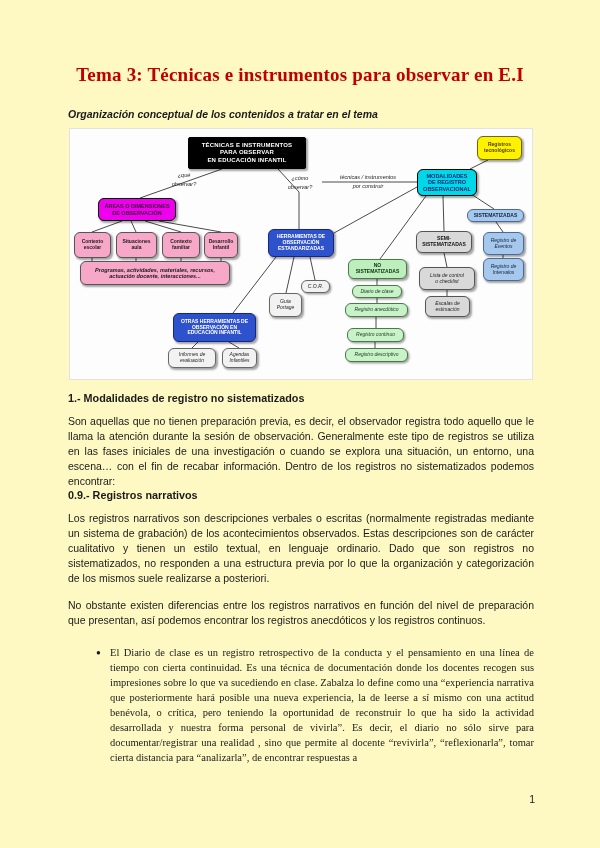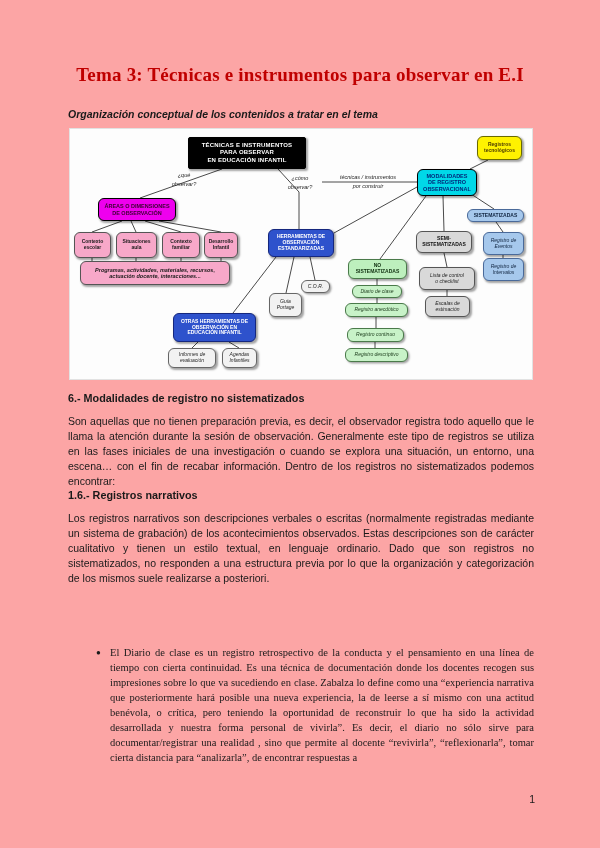--- a/index.html
+++ b/index.html
@@ -1,19 +1,19 @@
 <!DOCTYPE html>
 <html><head>
 <meta charset="utf-8">
 <style>
   * { margin:0; padding:0; box-sizing:border-box; }
   html,body { background:#888; }
   .page {
     position:relative; width:600px; height:848px; margin:0 auto;
-    background:#fca5a5; overflow:hidden;
+    background:#fef9c3; overflow:hidden;
     font-family:"Liberation Sans", sans-serif; color:#1a1a1a;
   }
   .doc-title {
     position:absolute; top:64px; left:0; width:600px;
     text-align:center; font-family:"Liberation Serif", serif;
     font-weight:bold; font-size:19px; letter-spacing:.2px;
   }
   .doc-subtitle {
     position:absolute; top:108px; left:68px; width:466px;
     font-weight:bold; font-size:10.5px;font-style:italic;
@@ -151,24 +151,25 @@
       <div class="node n-lblue" style="left: 413px; top: 129px; width: 41px; height: 23px; background: rgb(166, 200, 236); color: rgb(16, 36, 63); border-color: rgb(74, 106, 154);">Registro de
 Intervalos</div>
       <div class="free-label" style="left: 94px; top: 42px; width: 40px; height: 18px;">¿qué
 observar?</div>
       <div class="free-label" style="left: 210px; top: 45px; width: 40px; height: 18px;">¿cómo
 observar?</div>
       <div class="free-label" style="left: 254px; top: 44px; width: 88px; height: 18px;">técnicas / instrumentos
 por construir</div>
     </div>
 
-  <div class="body-text h-bold" style="top:391px;">6.- Modalidades de registro no sistematizados</div>
+  <div class="body-text h-bold" style="top:391px;">1.- Modalidades de registro no sistematizados</div>
   <div class="body-text" style="top:414px;">Son aquellas que no tienen preparación previa, es decir, el observador registra todo aquello que le llama la atención durante la sesión de observación. Generalmente este tipo de registros se utiliza en las fases iniciales de una investigación o cuando se explora una situación, un entorno, una escena… con el fin de recabar información. Dentro de los registros no sistematizados podemos encontrar:</div>
-  <div class="body-text h-bold" style="top:488px;">1.6.- Registros narrativos</div>
+  <div class="body-text h-bold" style="top:488px;">0.9.- Registros narrativos</div>
   <div class="body-text" style="top:511px;">Los registros narrativos son descripciones verbales o escritas (normalmente registradas mediante un sistema de grabación) de los acontecimientos observados. Estas descripciones son de carácter cualitativo y tienen un estilo textual, en lenguaje ordinario. Dado que son registros no sistematizados, no responden a una estructura previa por lo que la organización y categorización de los mismos suele realizarse a posteriori.</div>
+  <div class="body-text" style="top:598px;">No obstante existen diferencias entre los registros narrativos en función del nivel de preparación que presentan, así podemos encontrar los registros anecdóticos y los registros continuos.</div>
 
   <div class="body-text bullet-row" style="top:645px;">
     <span class="bullet-dot">●</span>
     <span class="bullet-body">El Diario de clase es un registro retrospectivo de la conducta y el pensamiento en una línea de tiempo con cierta continuidad. Es una técnica de documentación donde los docentes recogen sus impresiones sobre lo que va sucediendo en clase. Zabalza lo define como una “experiencia narrativa que posteriormente hará posible una nueva experiencia, la de leerse a sí mismo con una actitud benévola, o crítica, pero teniendo la oportunidad de reconstruir lo que ha sido la actividad desarrollada y nuestra forma personal de vivirla”. Es decir, el diario no sólo sirve para documentar/registrar una realidad , sino que permite al docente “revivirla”, “reflexionarla”, tomar cierta distancia para “analizarla”, de encontrar respuestas a</span>
   </div>
 
   <div class="page-number">1</div>
 
 </div>
 

